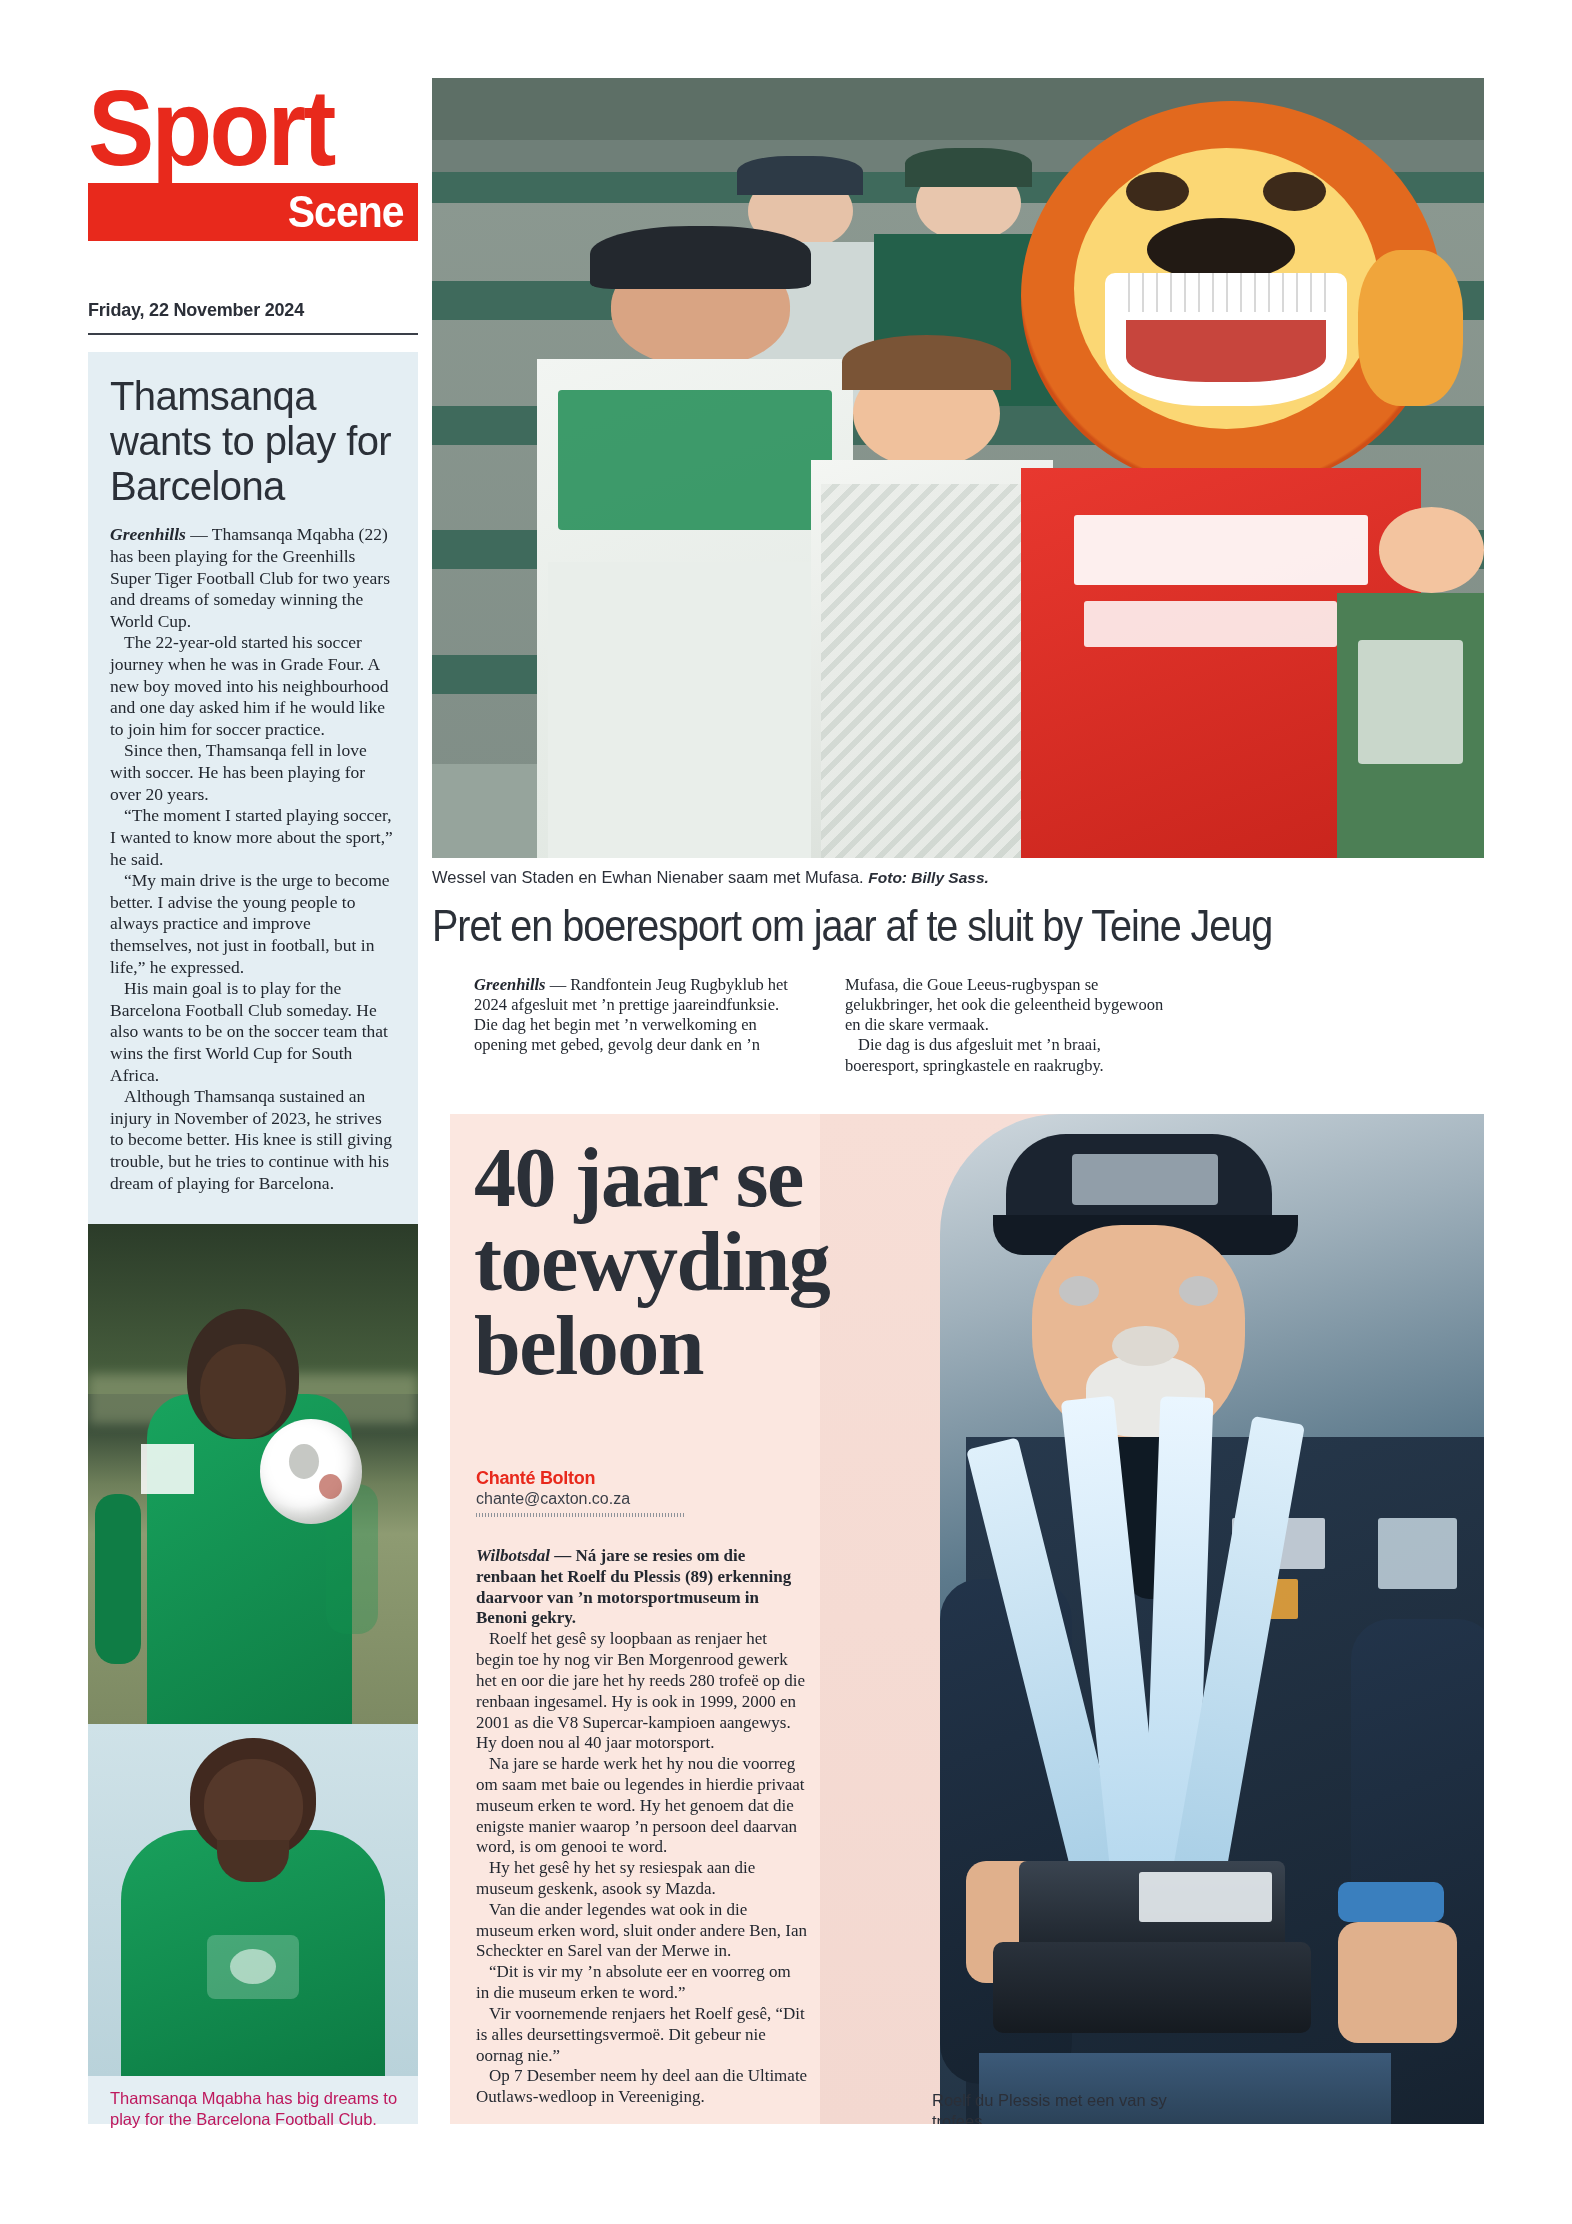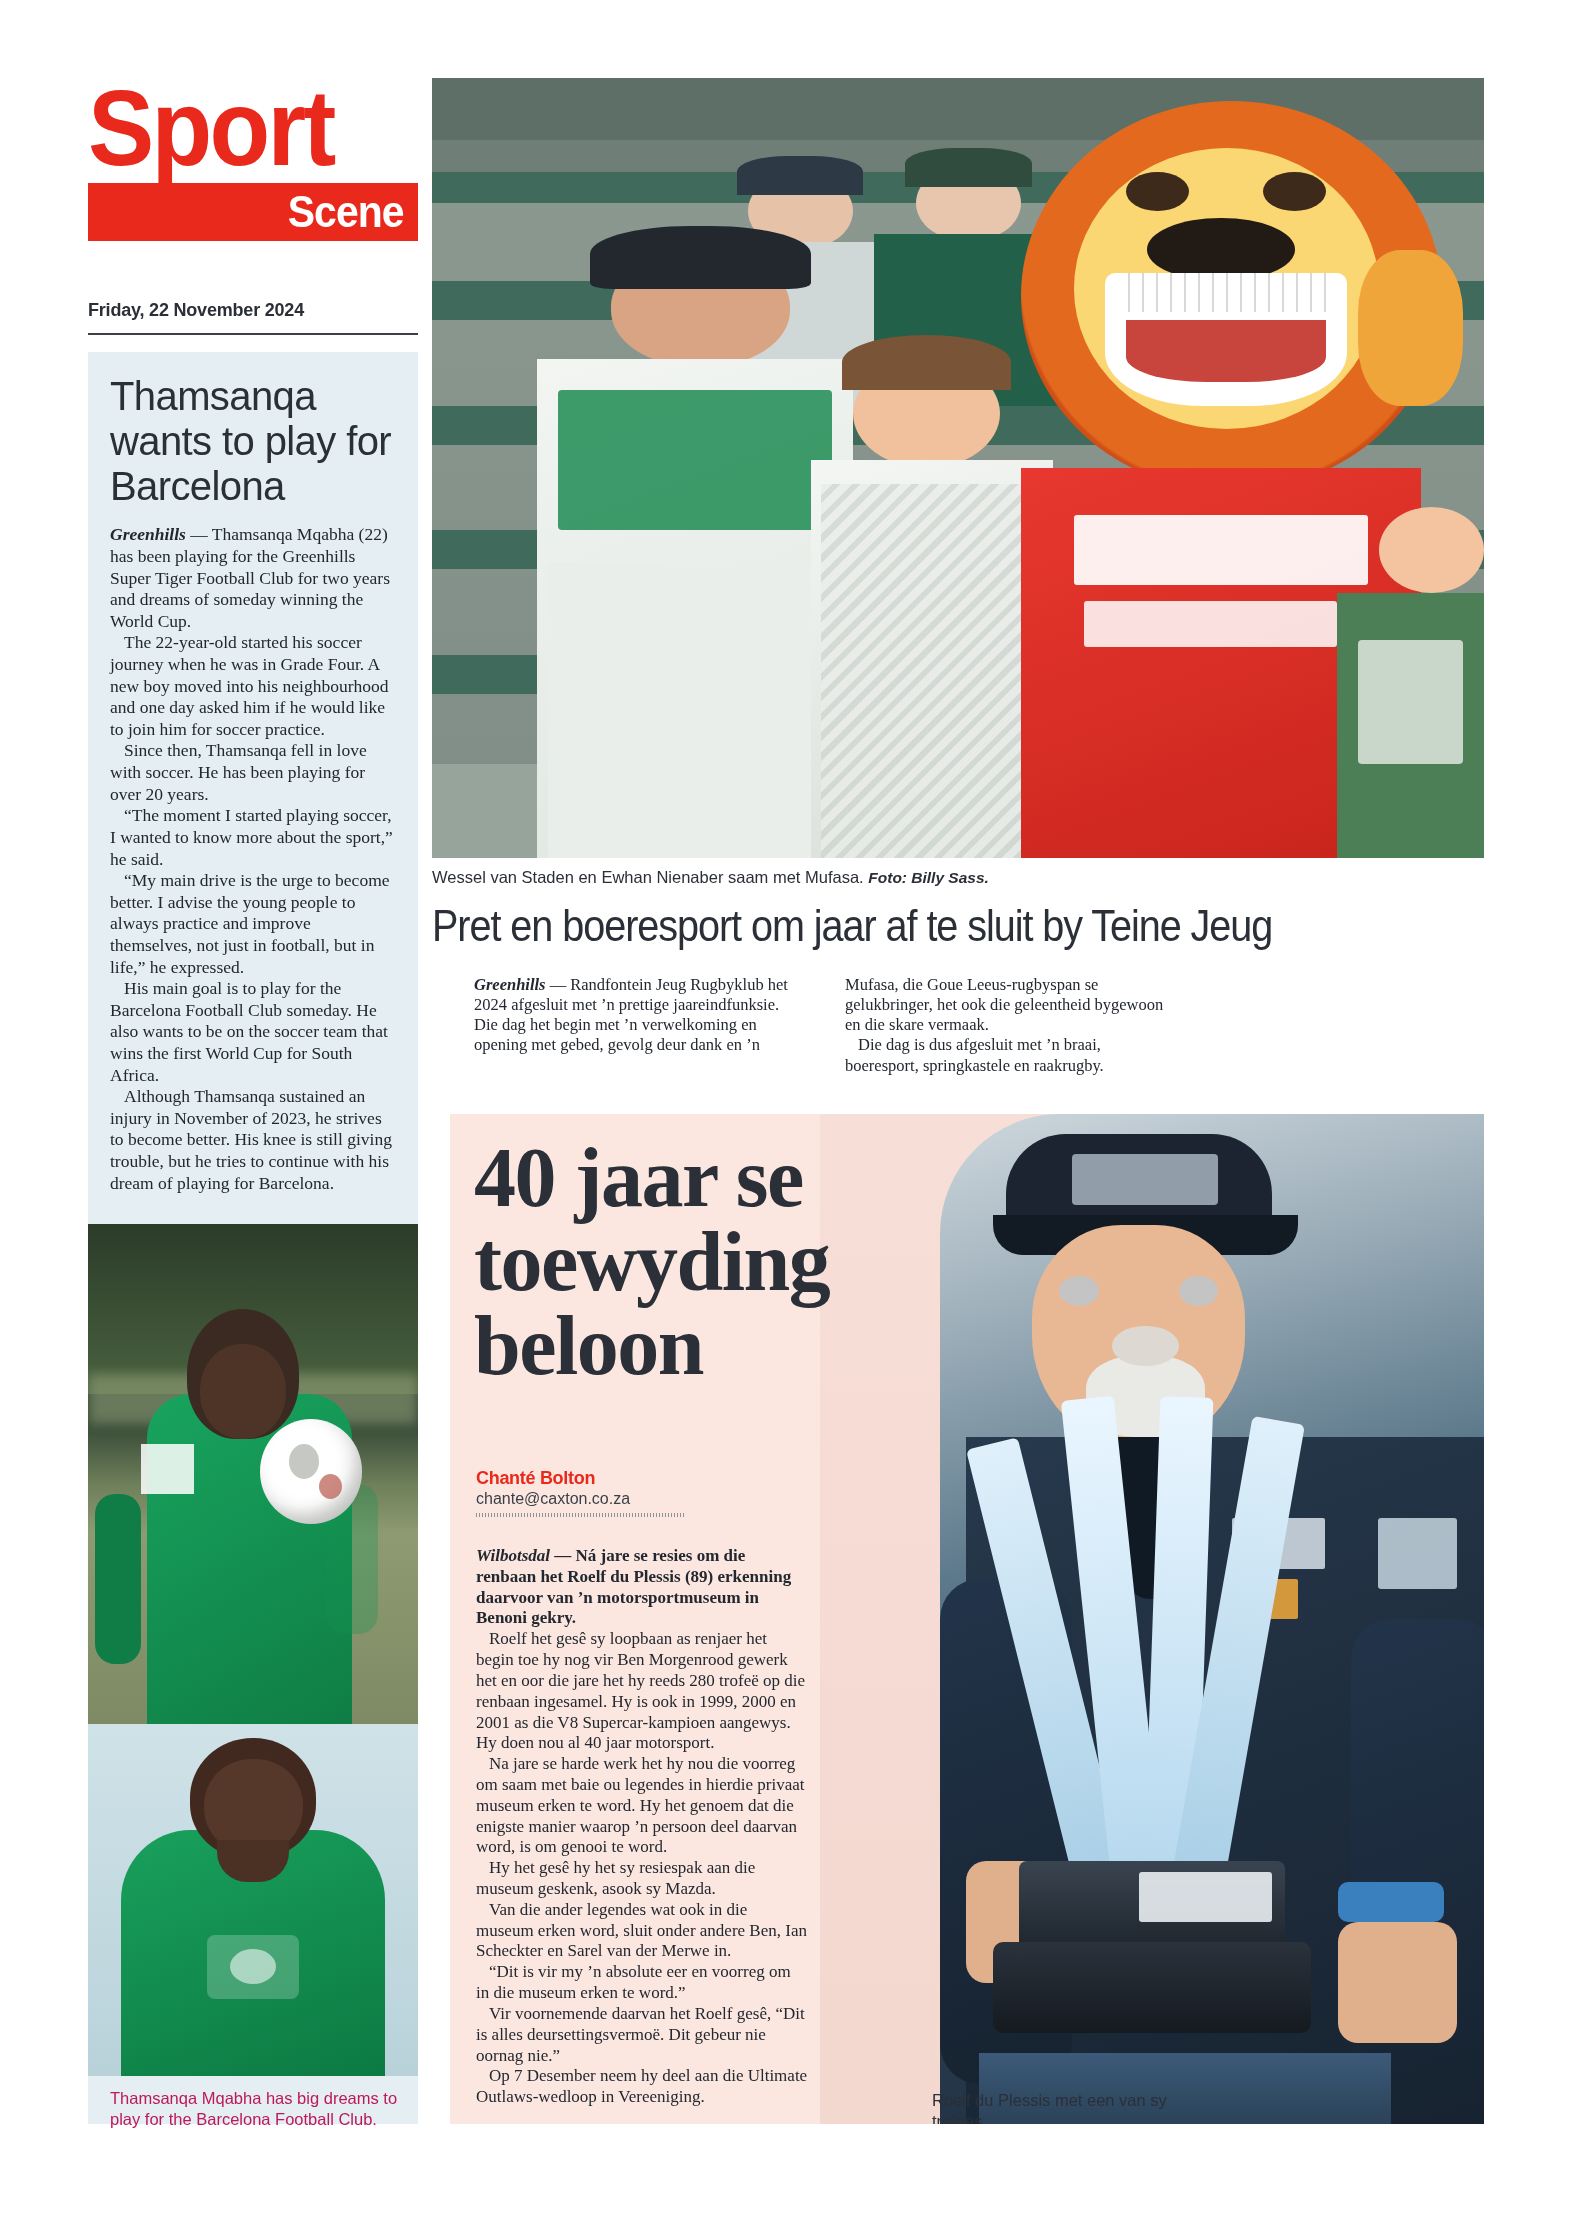--- a/index.html
+++ b/index.html
@@ -306,20 +306,20 @@
       <div class="byline-rule"></div>
     </div>
 
     <div class="feat-body">
       <p class="lead"><span class="dline">Wilbotsdal</span><span> — </span><span>Ná jare se resies om die renbaan het Roelf du Plessis (89) erkenning daarvoor van ’n motorsportmuseum in Benoni gekry.</span></p>
       <p>Roelf het gesê sy loopbaan as renjaer het begin toe hy nog vir Ben Morgenrood gewerk het en oor die jare het hy reeds 280 trofeë op die renbaan ingesamel. Hy is ook in 1999, 2000 en 2001 as die V8 Supercar-kampioen aangewys. Hy doen nou al 40 jaar motorsport.</p>
       <p>Na jare se harde werk het hy nou die voorreg om saam met baie ou legendes in hierdie privaat museum erken te word. Hy het genoem dat die enigste manier waarop ’n persoon deel daarvan word, is om genooi te word.</p>
       <p>Hy het gesê hy het sy resiespak aan die museum geskenk, asook sy Mazda.</p>
       <p>Van die ander legendes wat ook in die museum erken word, sluit onder andere Ben, Ian Scheckter en Sarel van der Merwe in.</p>
       <p>“Dit is vir my ’n absolute eer en voorreg om in die museum erken te word.”</p>
-      <p>Vir voornemende daarvan het Roelf gesê, “Dit is alles deursettingsvermoë. Dit gebeur nie oornag nie.”</p>
+      <p>Vir voornemende renjaers het Roelf gesê, “Dit is alles deursettingsvermoë. Dit gebeur nie oornag nie.”</p>
       <p>Op 7 Desember neem hy deel aan die Ultimate Outlaws-wedloop in Vereeniging.</p>
     </div>
 
     <div class="feat-caption">Roelf du Plessis met een van sy trofees.</div>
   </div>
 
 </div>
 
 </body></html>

